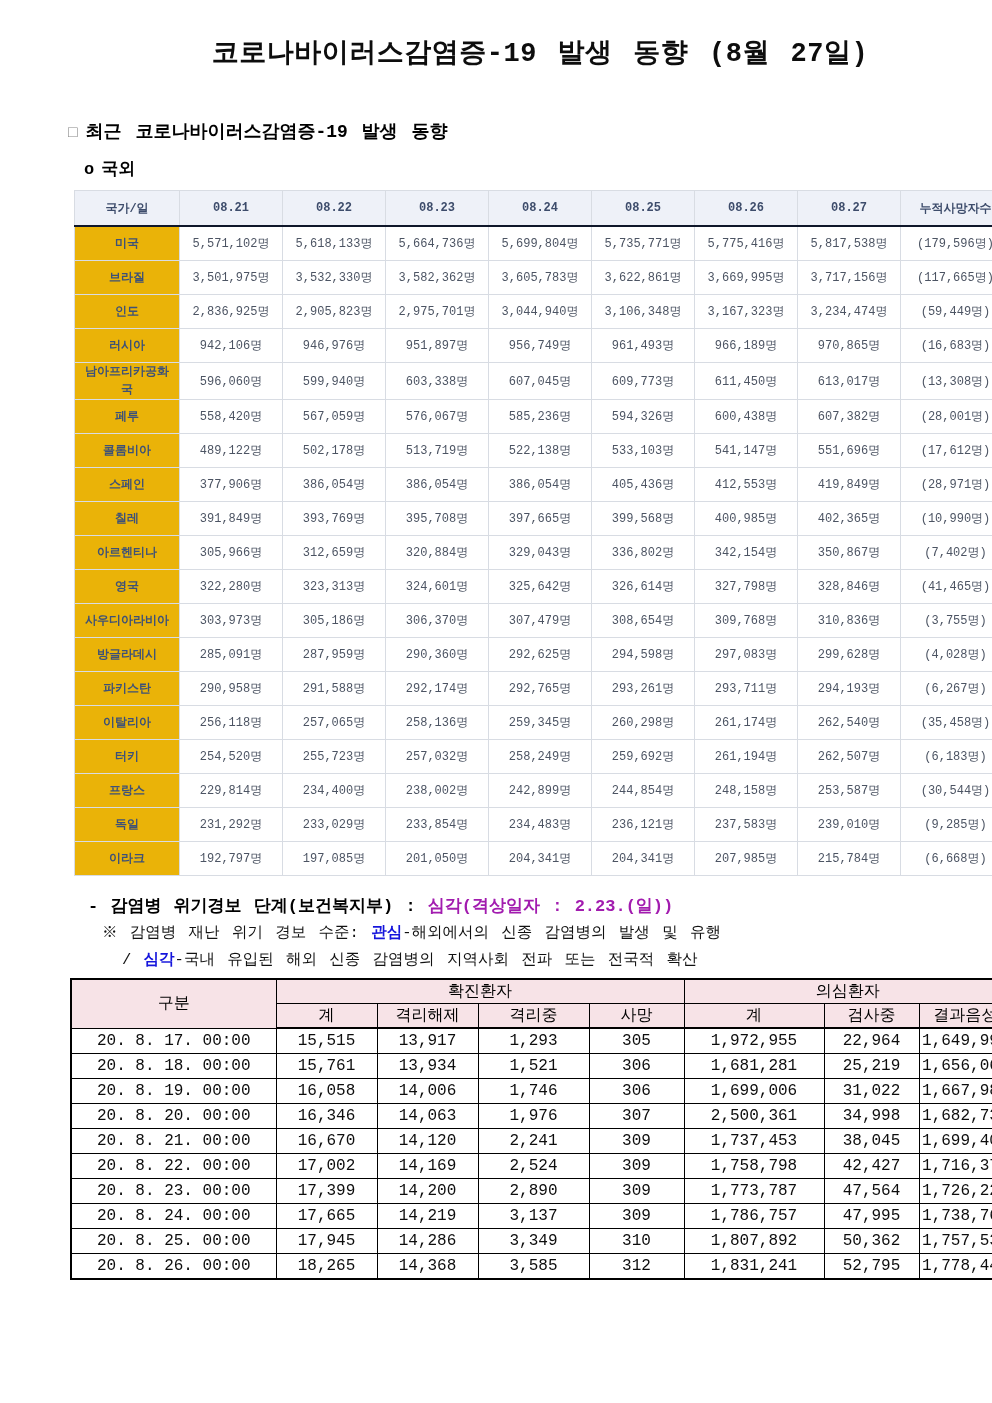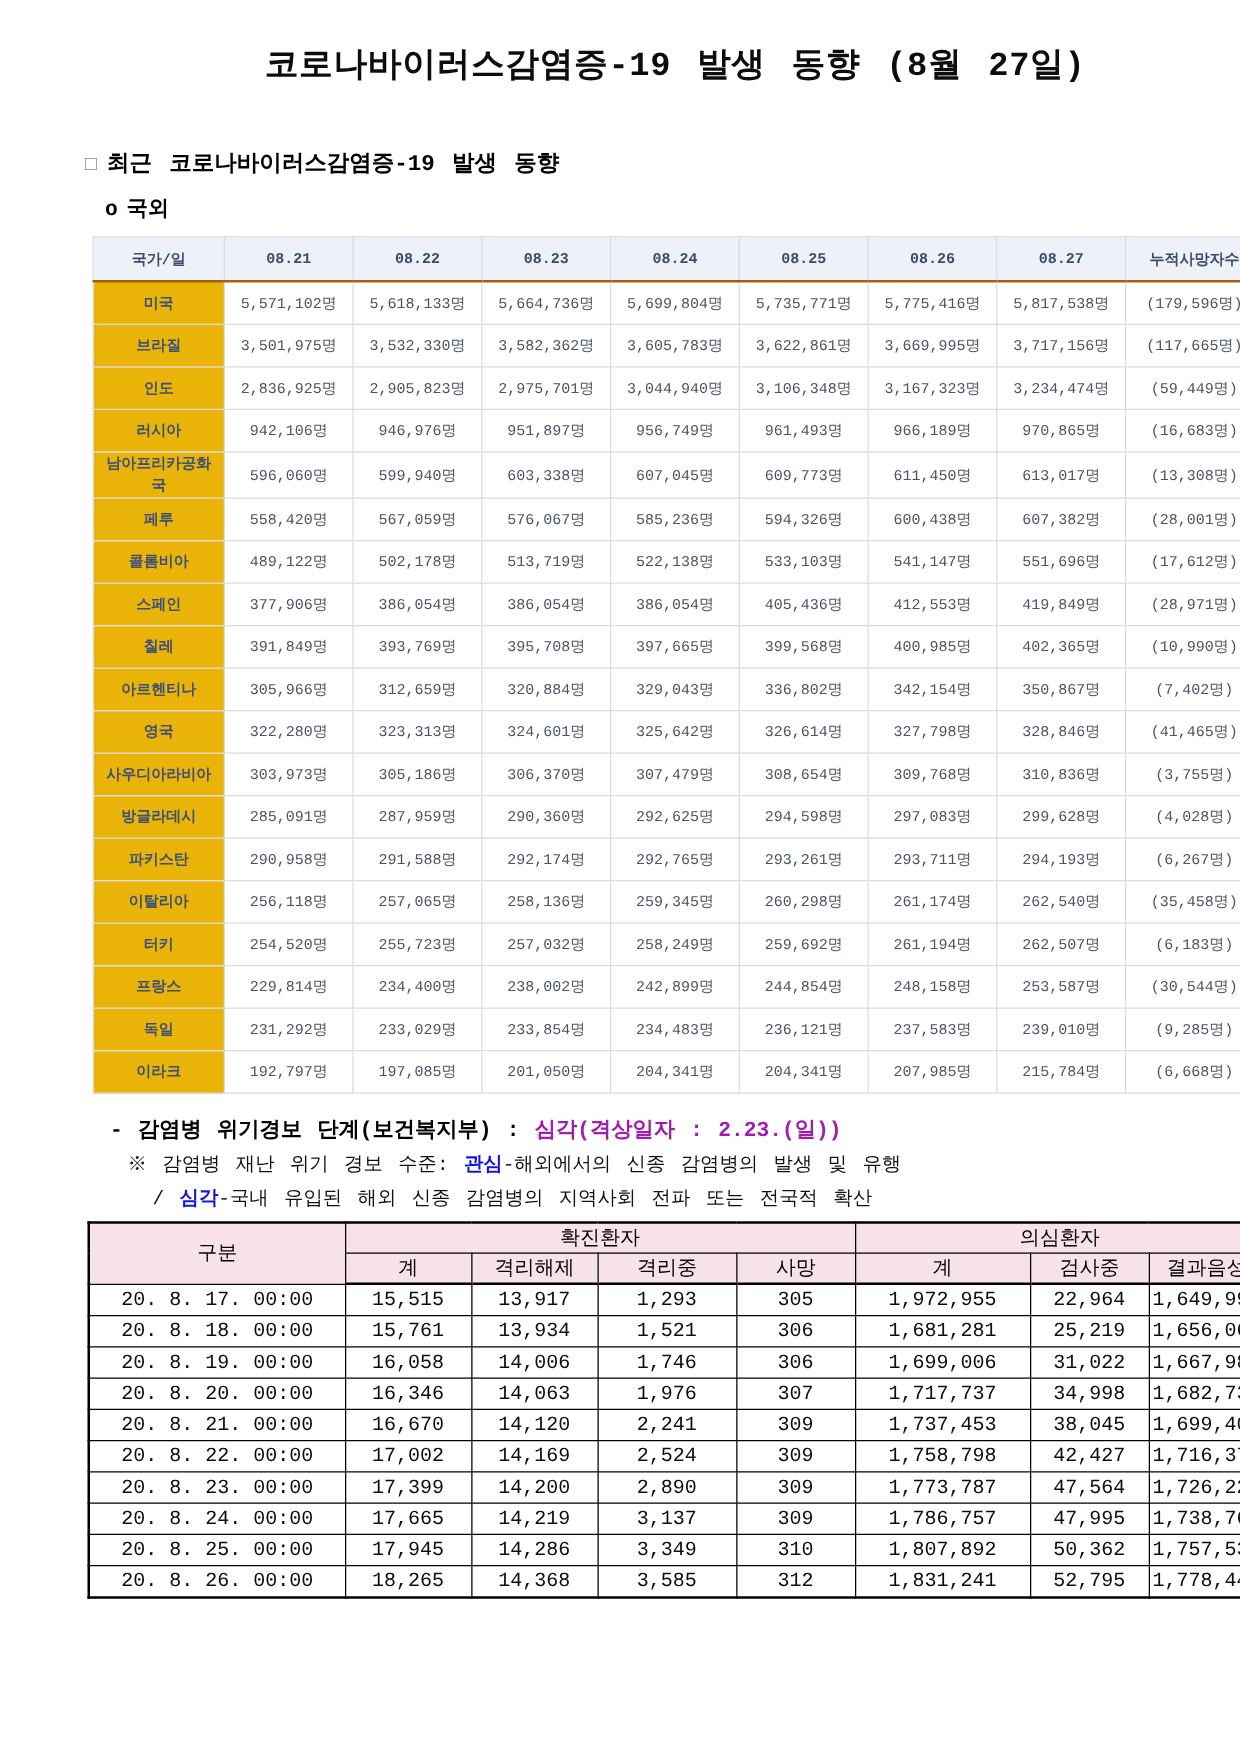--- a/index.html
+++ b/index.html
@@ -25,21 +25,21 @@
   
   table.overseas {
     border-collapse:collapse; table-layout:fixed;
     margin:9px 0 0 30px; width:936px; font-size:12px;
   }
   .overseas th, .overseas td {
     border:1px solid #d8dce3; text-align:center; vertical-align:middle; padding:0 3px;
   }
   .overseas thead th {
     background:#eef1f8; color:#3d4c6b; font-weight:bold; height:34px;
-    border-bottom:2px solid #a16207;
+    border-bottom:2px solid #0f172a;
   }
   .overseas tbody th {
     background:#eab308; color:#3d5178; font-weight:bold; height:33px;
     white-space:pre-line; line-height:1.5;
   }
   .overseas tbody td { color:#4c5463; height:33px; background:#fff; }
 
   
   .alert-line { margin:19px 0 0 44px; font-size:17px; line-height:24px; font-weight:bold; word-spacing:2px; }
   .alert-line .red { color:#a21caf;text-align:center; }
@@ -382,21 +382,21 @@
           <td class="val">1,699,006</td>
           <td class="val">31,022</td>
           <td class="val">1,667,984</td>
         </tr>
         <tr>
           <td class="date">20. 8. 20. 00:00</td>
           <td class="val">16,346</td>
           <td class="val">14,063</td>
           <td class="val">1,976</td>
           <td class="val">307</td>
-          <td class="val">1,717,737</td>
+          <td class="val">2,500,361</td>
           <td class="val">34,998</td>
           <td class="val">1,682,739</td>
         </tr>
         <tr>
           <td class="date">20. 8. 21. 00:00</td>
           <td class="val">16,670</td>
           <td class="val">14,120</td>
           <td class="val">2,241</td>
           <td class="val">309</td>
           <td class="val">1,737,453</td>

